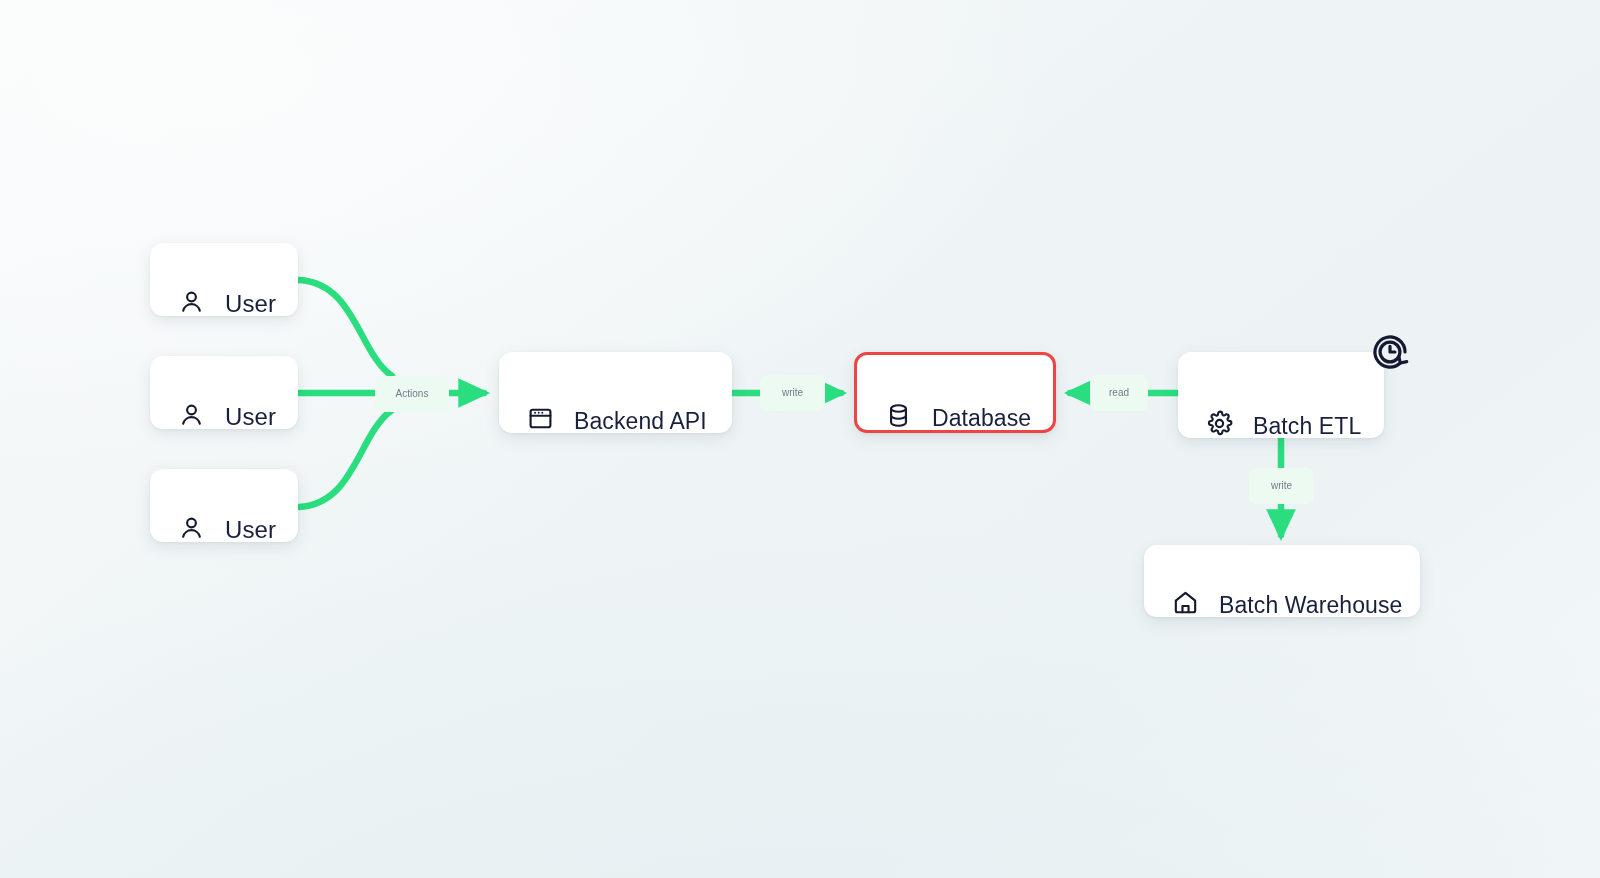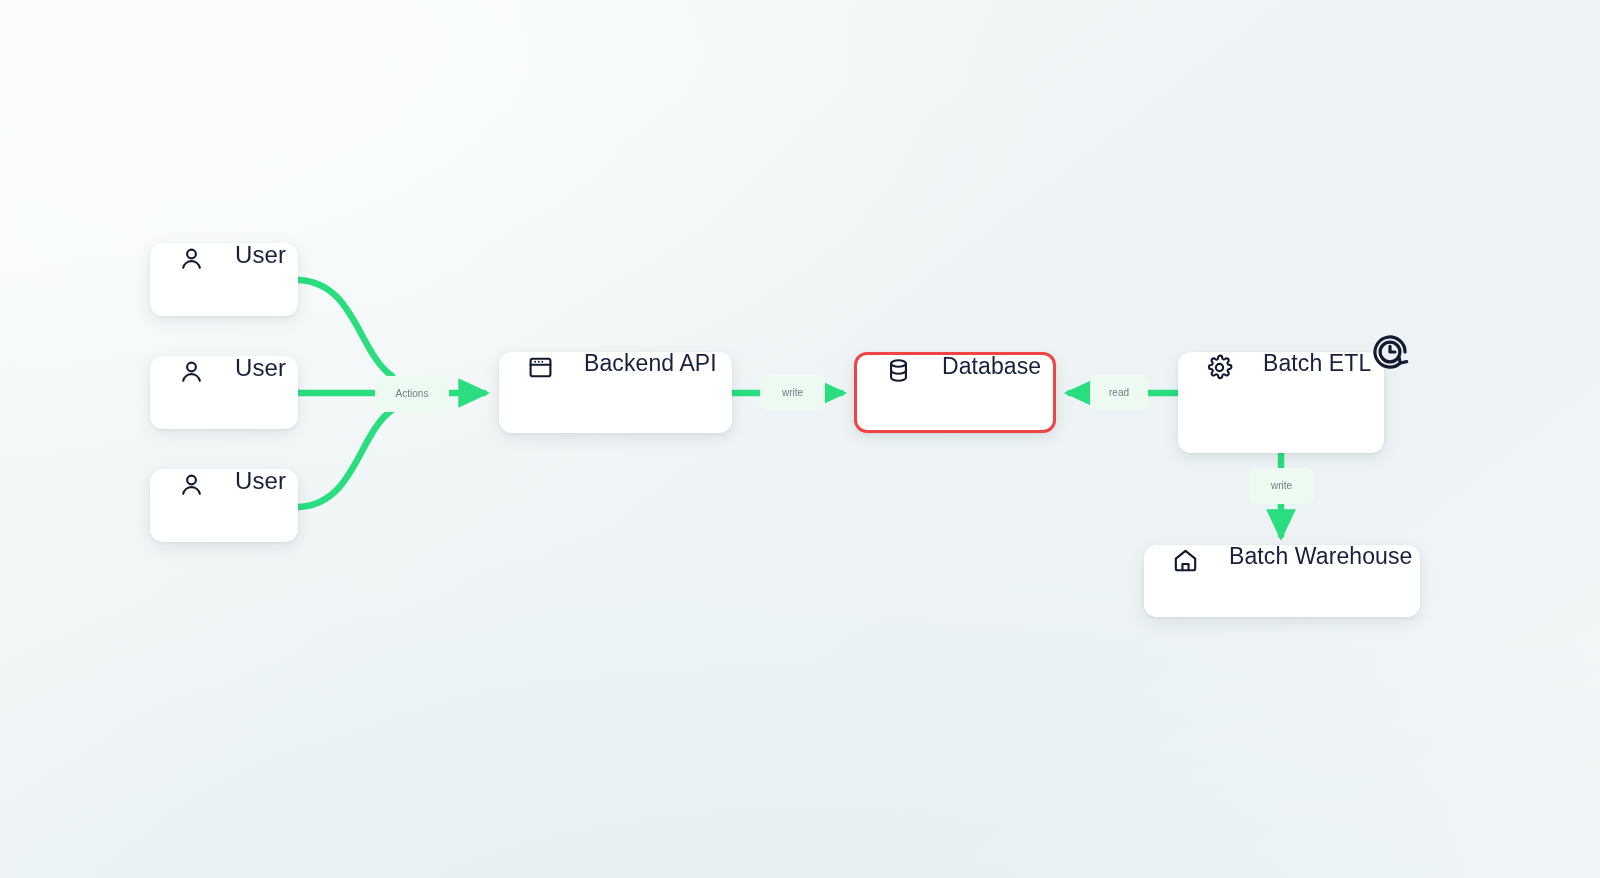--- a/index.html
+++ b/index.html
@@ -30,27 +30,27 @@
     left: 0; top: 0;
     width: 1600px; height: 878px;
     pointer-events: none;
   }
 
   
   .node {
     position: absolute;
     box-sizing: border-box;
     display: flex;
-    align-items: flex-start;
+    align-items: flex-end;
     background: #ffffff;
     border-radius: 13px;
     box-shadow: 0 5px 16px rgba(35, 55, 80, 0.10),
                 0 1px 3px rgba(35, 55, 80, 0.06);
     padding: 0 26px;
-    gap: 29px;
+    gap: 19px;
   }
   .node.alert {
     border: 3px solid #ef4444;
     box-shadow: 0 5px 16px rgba(35, 55, 80, 0.10),
                 0 1px 3px rgba(35, 55, 80, 0.06);
   }
   .node-icon {
     flex: 0 0 auto;
     width: 30px;
     height: 30px;
@@ -188,21 +188,21 @@
     <span class="node-icon">
       <svg width="27" height="27" viewBox="0 0 24 24" fill="none" stroke="currentColor" stroke-width="1.9" stroke-linecap="round" stroke-linejoin="round">
         <ellipse cx="12" cy="5.8" rx="6.6" ry="2.9"></ellipse>
         <path d="M5.4 5.8 V18.2 C5.4 19.8 8.35 21.1 12 21.1 C15.65 21.1 18.6 19.8 18.6 18.2 V5.8"></path>
         <path d="M5.4 12 C5.4 13.6 8.35 14.9 12 14.9 C15.65 14.9 18.6 13.6 18.6 12"></path>
       </svg>
     </span>
     <span class="node-label">Database</span>
   </div>
 
-  <div class="node" style="left:1178px; top:352px; width:206px; height:101px;">
+  <div class="node" style="left:1178px; top:352px; width:206px; height:86px;">
     <span class="node-icon">
       <svg width="27" height="27" viewBox="0 0 24 24" fill="none" stroke="currentColor" stroke-width="1.9" stroke-linecap="round" stroke-linejoin="round">
         <circle cx="12" cy="12" r="3.2"></circle>
         <path d="M12 2.6 l1.55 1.1 1.85 -.45 .85 1.72 1.85 .45 -.1 1.9 1.5 1.17 -.95 1.65 .72 1.77 -1.6 1.03 -.15 1.9 -1.88 .33 -.95 1.65 -1.78 -.68 -1.6 1.03 -1.31 -1.38 -1.9 .1 -.45 -1.85 -1.72 -.85 .45 -1.85 -1.1 -1.55 1.1 -1.55 -.45 -1.85 1.72 -.85 .45 -1.85 1.9 .1 1.31 -1.38 1.6 1.03z" opacity="0"></path>
         <path d="M19.3 14.2a1.5 1.5 0 0 0 .3 1.65l.05.05a1.82 1.82 0 1 1-2.57 2.57l-.05-.05a1.5 1.5 0 0 0-1.65-.3 1.5 1.5 0 0 0-.9 1.37v.14a1.82 1.82 0 0 1-3.64 0v-.07a1.5 1.5 0 0 0-.98-1.37 1.5 1.5 0 0 0-1.65.3l-.05.05a1.82 1.82 0 1 1-2.57-2.57l.05-.05a1.5 1.5 0 0 0 .3-1.65 1.5 1.5 0 0 0-1.37-.9h-.14a1.82 1.82 0 1 1 0-3.64h.07a1.5 1.5 0 0 0 1.37-.98 1.5 1.5 0 0 0-.3-1.65l-.05-.05a1.82 1.82 0 1 1 2.57-2.57l.05.05a1.5 1.5 0 0 0 1.65.3h.07a1.5 1.5 0 0 0 .9-1.37v-.14a1.82 1.82 0 1 1 3.64 0v.07a1.5 1.5 0 0 0 .9 1.37 1.5 1.5 0 0 0 1.65-.3l.05-.05a1.82 1.82 0 1 1 2.57 2.57l-.05.05a1.5 1.5 0 0 0-.3 1.65v.07a1.5 1.5 0 0 0 1.37.9h.14a1.82 1.82 0 1 1 0 3.64h-.07a1.5 1.5 0 0 0-1.37.9z"></path>
       </svg>
     </span>
     <span class="node-label">Batch ETL</span>
   </div>
 

